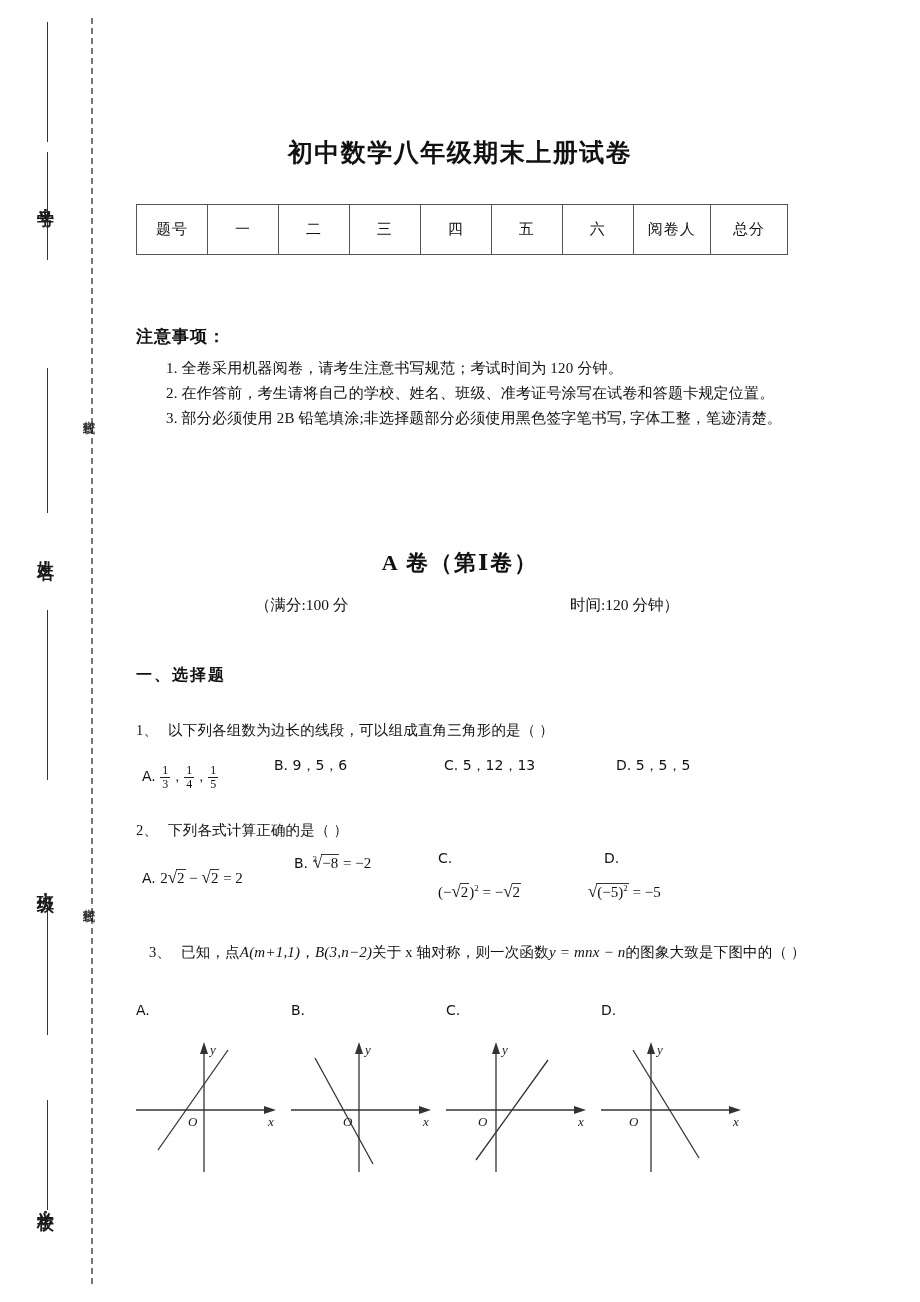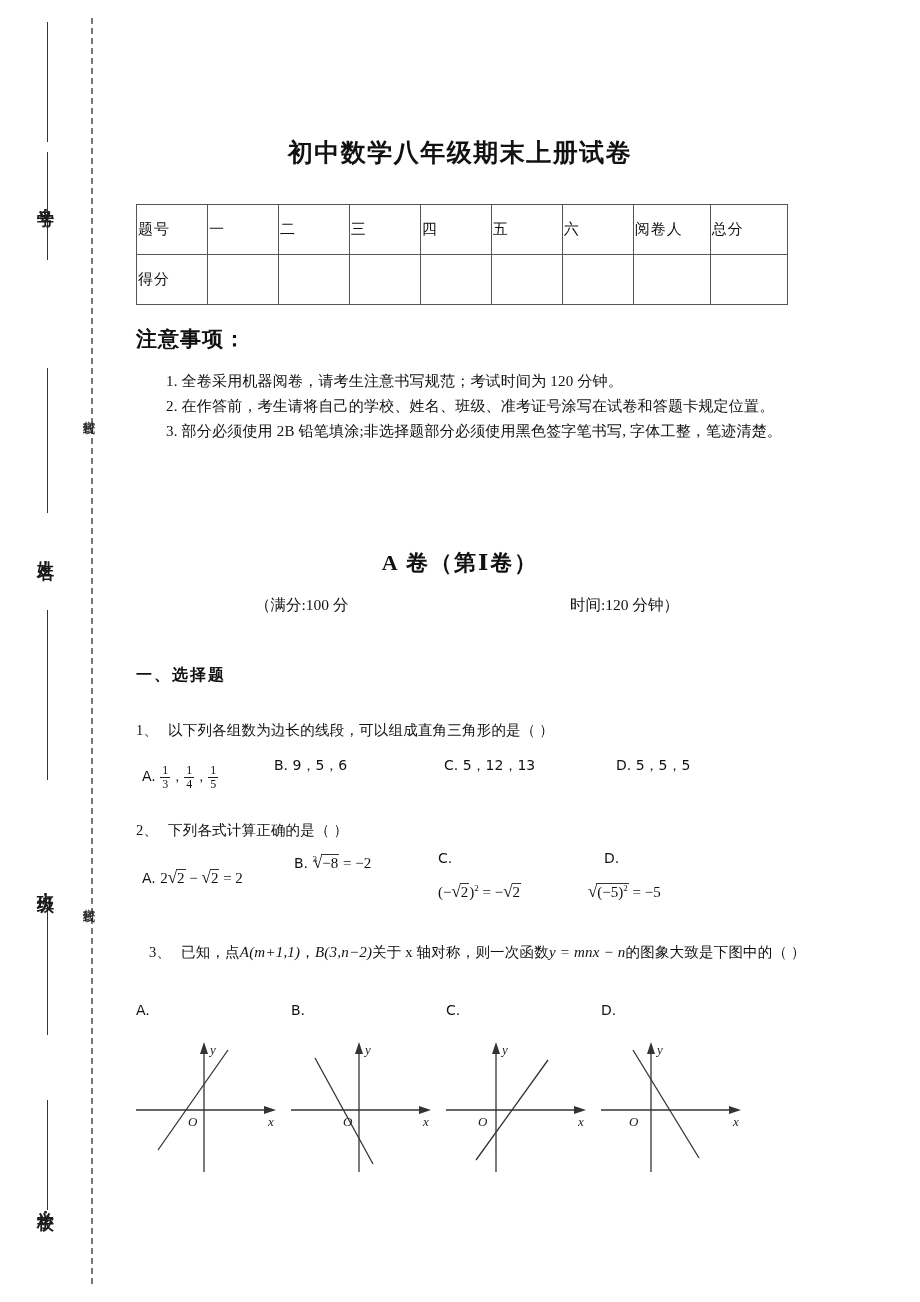--- a/index.html
+++ b/index.html
@@ -49,31 +49,32 @@
   
   table.score{
     position:absolute;left:6px;top:204px;
     width:652px;
     border-collapse:collapse;
     table-layout:fixed;
   }
   table.score td{
     border:1px solid #555;
     height:47px;
+    text-align:center;
     vertical-align:middle;
     font-size:15px;
     letter-spacing:1px;
   }
   td.c-label{width:66px;}
   td.c-num{width:66px;}
   td.c-wide{width:72px;}
 
   
   .notice{position:absolute;left:6px;top:325px;width:664px;}
-  .notice-title{font-size:21px;font-weight:bold;letter-spacing:1px;margin-bottom:16px;}
+  .notice-title{font-size:17px;font-weight:bold;letter-spacing:1px;margin-bottom:8px;}
   .notice-item{
     font-size:15px;line-height:25px;
     text-indent:2em;
     text-align:justify;
     letter-spacing:0.2px;
   }
 
   
   .paper-a{
     position:absolute;left:0;top:548px;width:660px;
@@ -154,31 +155,20 @@
       <td class="c-label">题号</td>
       <td class="c-num">一</td>
       <td class="c-num">二</td>
       <td class="c-num">三</td>
       <td class="c-num">四</td>
       <td class="c-num">五</td>
       <td class="c-num">六</td>
       <td class="c-wide">阅卷人</td>
       <td class="c-wide">总分</td>
     </tr>
-    <tr>
-      <td>得分</td>
-      <td></td>
-      <td></td>
-      <td></td>
-      <td></td>
-      <td></td>
-      <td></td>
-      <td></td>
-      <td></td>
-    </tr>
   </tbody>
     </table>
 
   <div class="notice">
     <div class="notice-title">注意事项：</div>
     <div class="notice-item">1. 全卷采用机器阅卷，请考生注意书写规范；考试时间为 120 分钟。</div>
     <div class="notice-item">2. 在作答前，考生请将自己的学校、姓名、班级、准考证号涂写在试卷和答题卡规定位置。</div>
     <div class="notice-item">3. 部分必须使用 2B 铅笔填涂;非选择题部分必须使用黑色签字笔书写, 字体工整，笔迹清楚。</div>
   </div>
 

